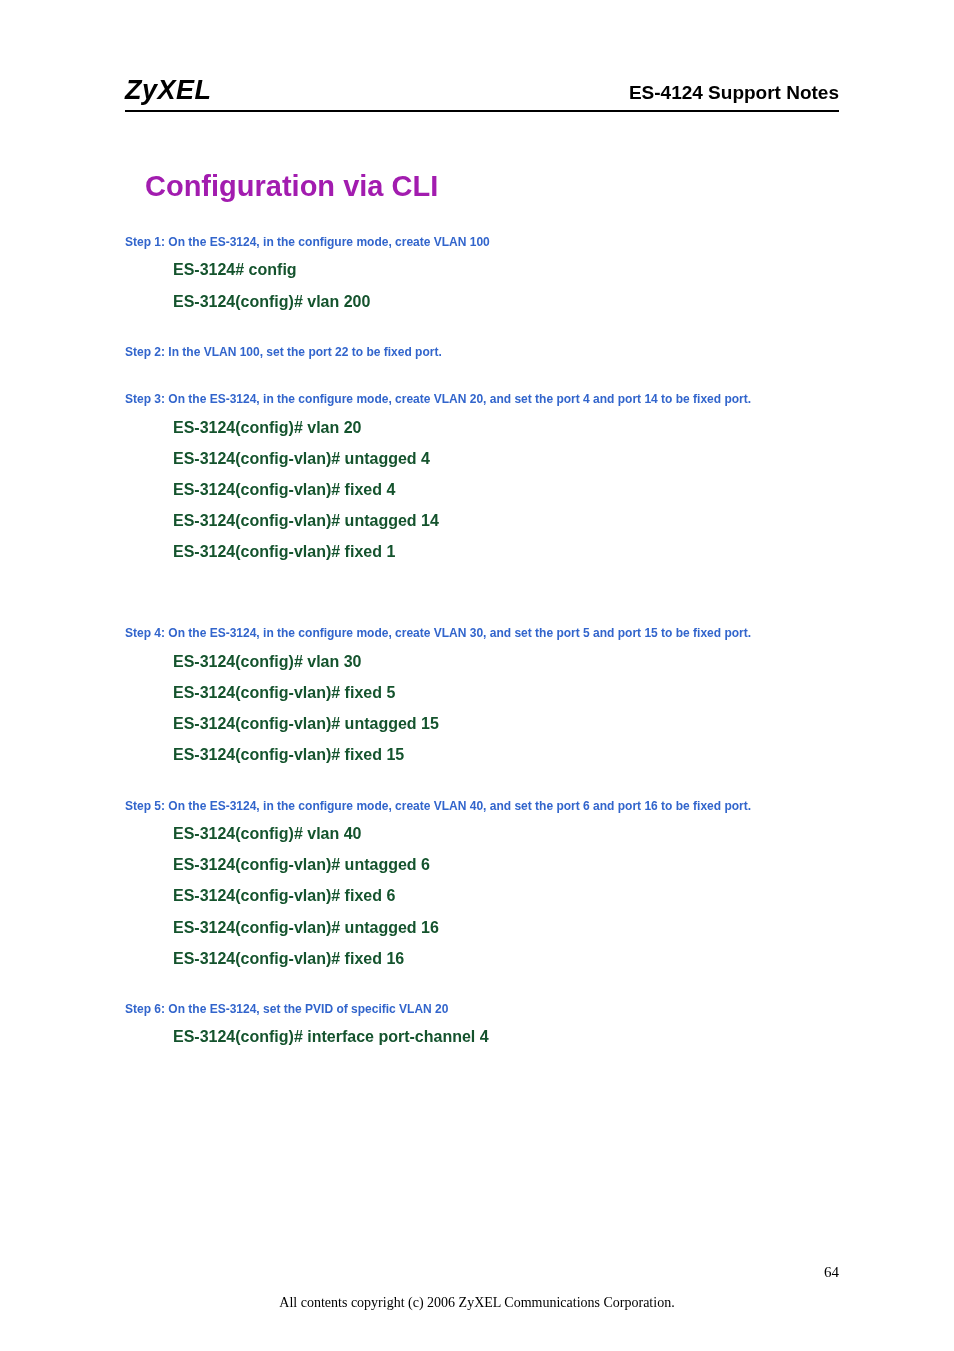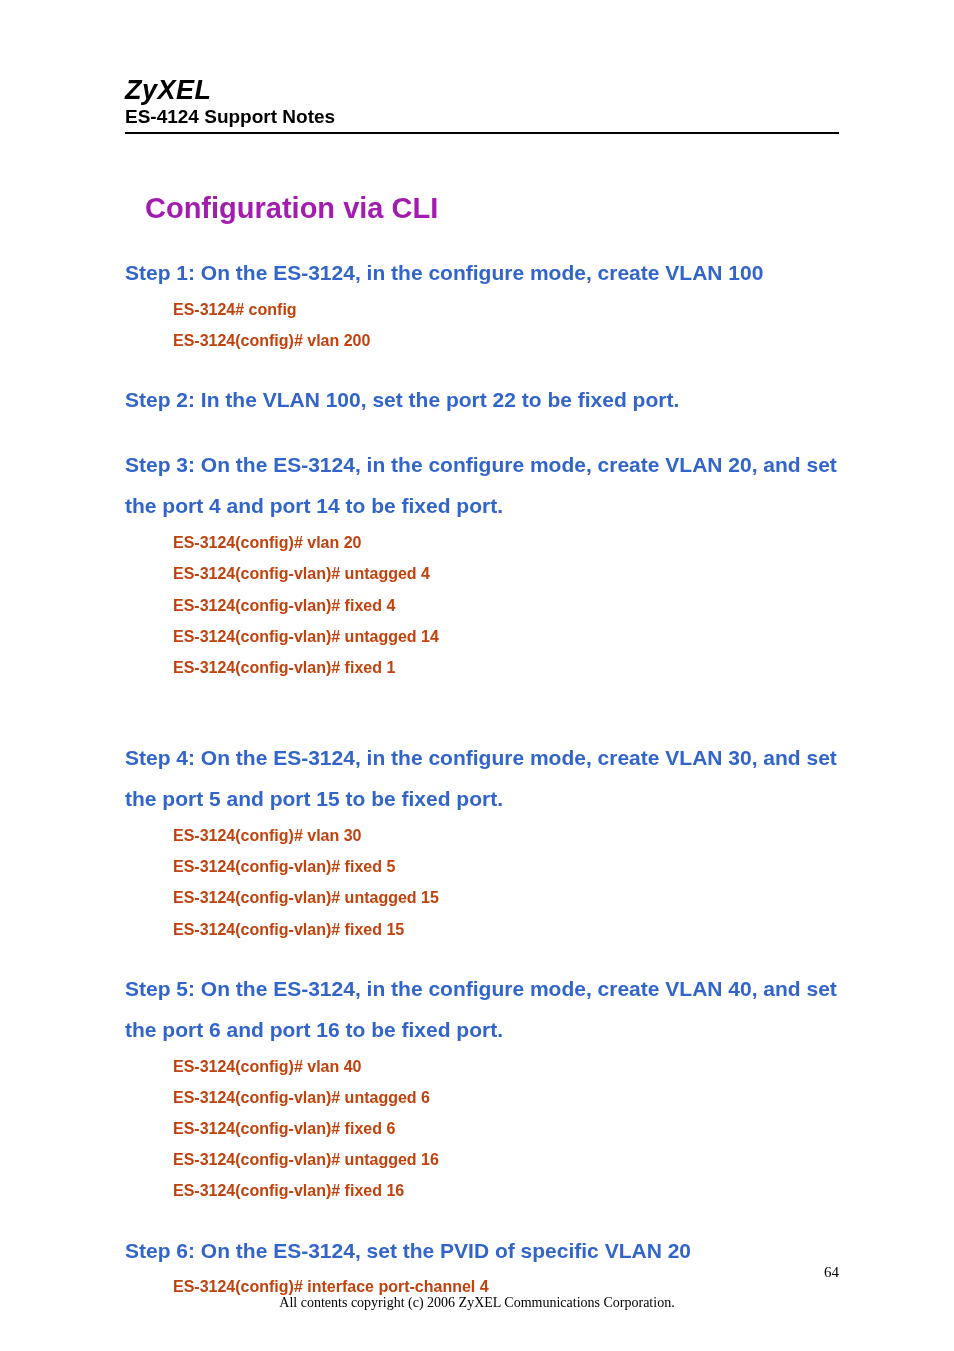--- a/index.html
+++ b/index.html
@@ -15,21 +15,20 @@
       position: relative;
       padding: 75px 115px 50px 125px;
     }
     .header {
       display: flex;
       justify-content: space-between;
       align-items: baseline;
       border-bottom: 2px solid #000;
       padding-bottom: 4px;
       margin-bottom: 58px;
-      flex-direction: column;
     }
     .brand {
       font-family: Arial, Helvetica, sans-serif;
       font-size: 27px;
       font-weight: 900;
       font-style: italic;
       letter-spacing: 0.5px;
     }
     .doc-title {
       font-family: Liberation Sans, sans-serif;
@@ -39,30 +38,30 @@
     .section-heading {
       font-family: Arial, Helvetica, sans-serif;
       font-size: 29px;
       font-weight: bold;
       color: #a21caf;
       margin-bottom: 28px;
       margin-left: 20px;
     }
     .step-label {
       font-family: Arial, Helvetica, sans-serif;
-      font-size: 21px;
+      font-size: 12px;
       font-weight: bold;
       color: #3265cc;
       line-height: 1.95;
     }
     .cmd {
       font-family: Arial, Helvetica, sans-serif;
       font-size: 16px;
       font-weight: bold;
-      color: #c2410c;
+      color: #14532d;
       line-height: 1.95;
       padding-left: 48px;
     }
     .step-block {
       margin-bottom: 24px;
     }
     .step-block.gap-large {
       margin-bottom: 55px;
     }
     .page-number {

